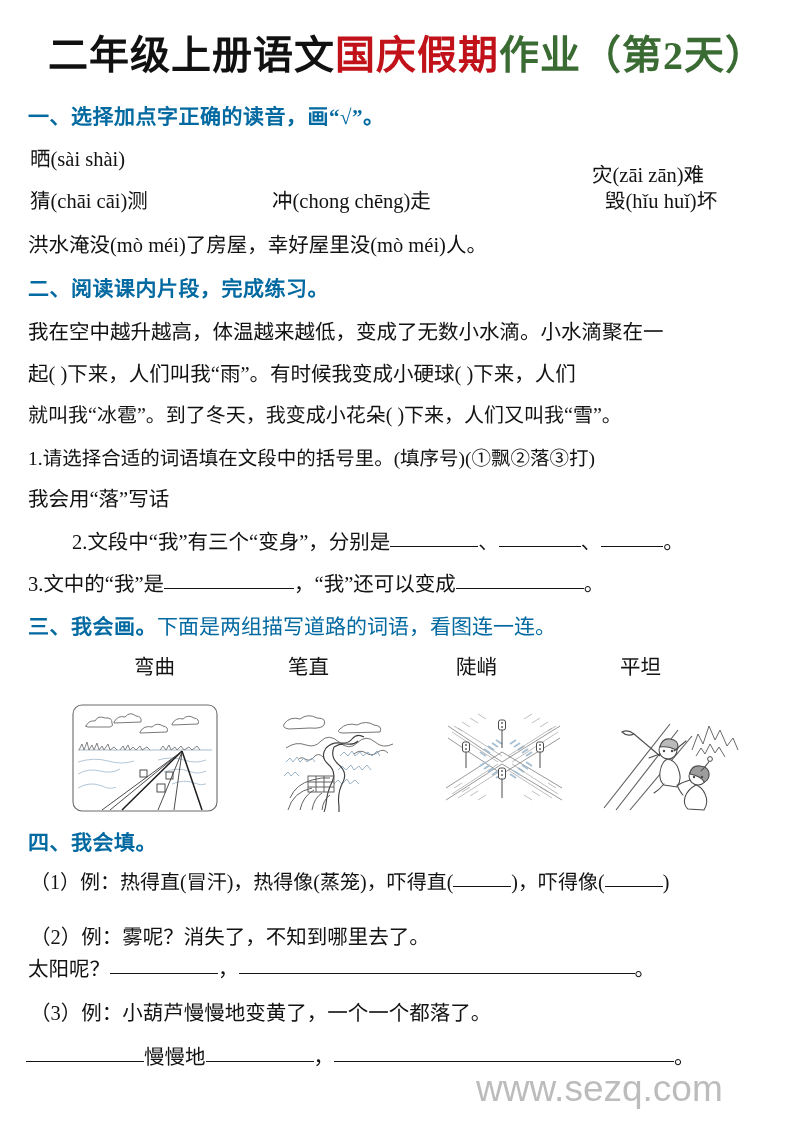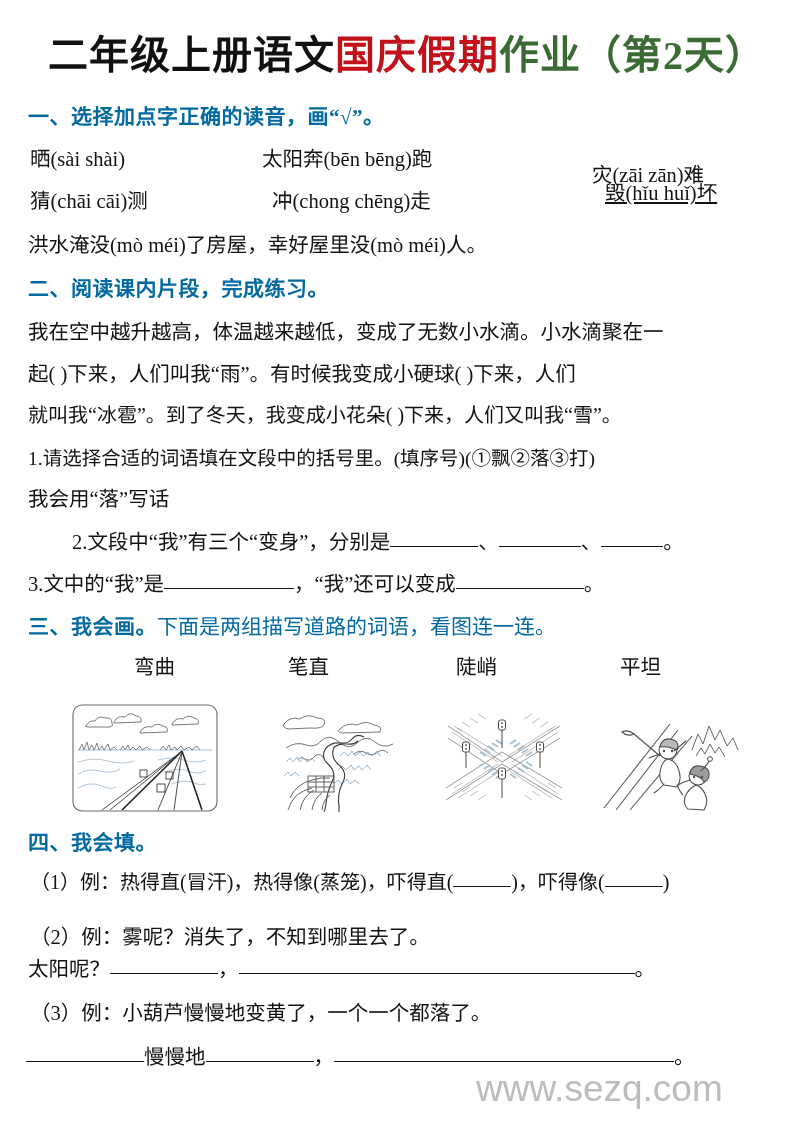--- a/index.html
+++ b/index.html
@@ -109,26 +109,25 @@
 
 <div class="page">
 
   <div class="title">
     <span class="seg-black">二年级上册语文</span><span class="seg-red">国庆假期</span><span class="seg-green">作业（第2天）</span>
   </div>
 
   <div class="sec-head" style="top:100px;">一、选择加点字正确的读音，画“√”。</div>
 
   <div class="line" style="top:142px; left:30px;">晒(sài shài)</div>
-  <div class="line" style="top:142px; left:262px;">太阳奔(bēn bēng)跑</div>
   <div class="line" style="top:158px; left:592px;">灾(zāi zān)难</div>
 
   <div class="line" style="top:184px; left:30px;">猜(chāi cāi)测</div>
   <div class="line" style="top:184px; left:272px;">冲(chong chēng)走</div>
-  <div class="line" style="top:176px; left:605px;text-decoration:underline;">毁(hǐu huǐ)坏</div>
+  <div class="line" style="top:184px; left:605px;">毁(hǐu huǐ)坏</div>
 
   <div class="line" style="top:228px; left:28px;">洪水淹没(mò méi)了房屋，幸好屋里没(mò méi)人。</div>
 
   <div class="sec-head" style="top:272px;">二、阅读课内片段，完成练习。</div>
 
   <div class="line" style="top:315px;">我在空中越升越高，体温越来越低，变成了无数小水滴。小水滴聚在一</div>
   <div class="line" style="top:357px;">起(    )下来，人们叫我“雨”。有时候我变成小硬球(    )下来，人们</div>
   <div class="line" style="top:399px; font-size:20px;">就叫我“冰雹”。到了冬天，我变成小花朵(    )下来，人们又叫我“雪”。</div>
 
   <div class="line" style="top:442px; font-size:19.5px;">1.请选择合适的词语填在文段中的括号里。(填序号)(①飘②落③打)</div>

